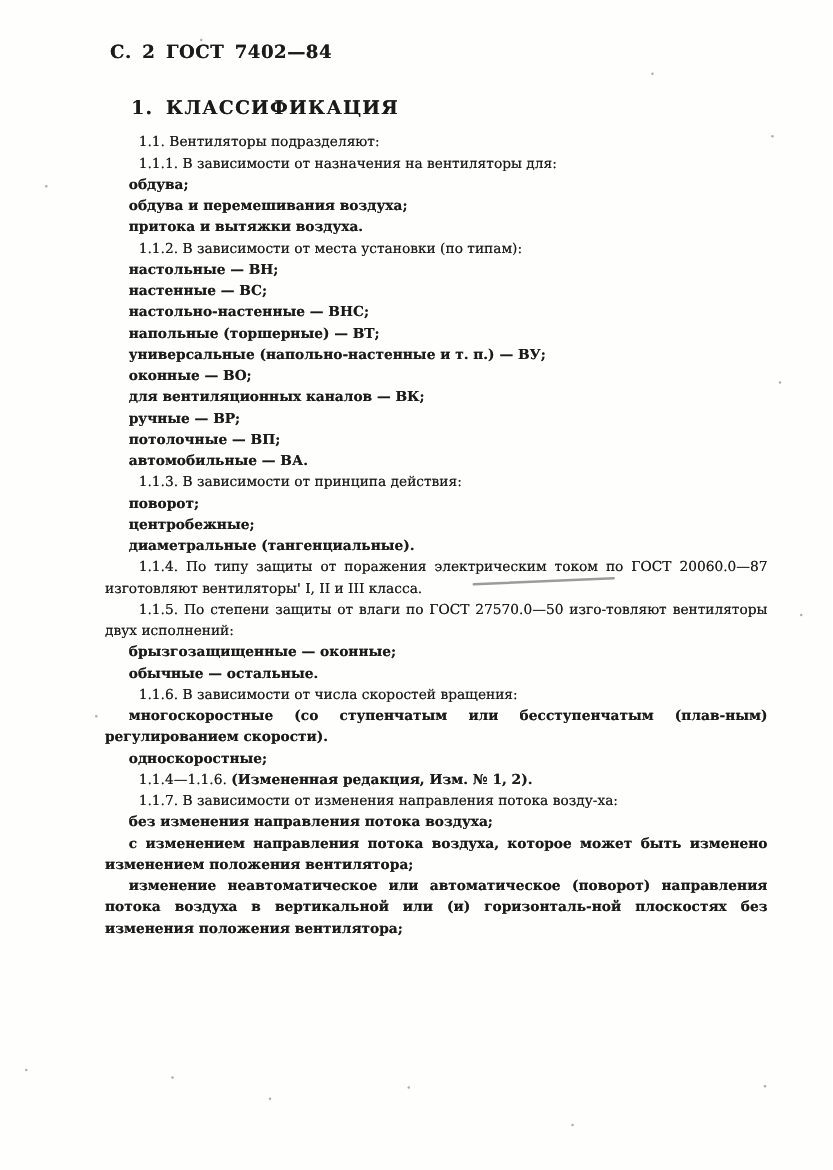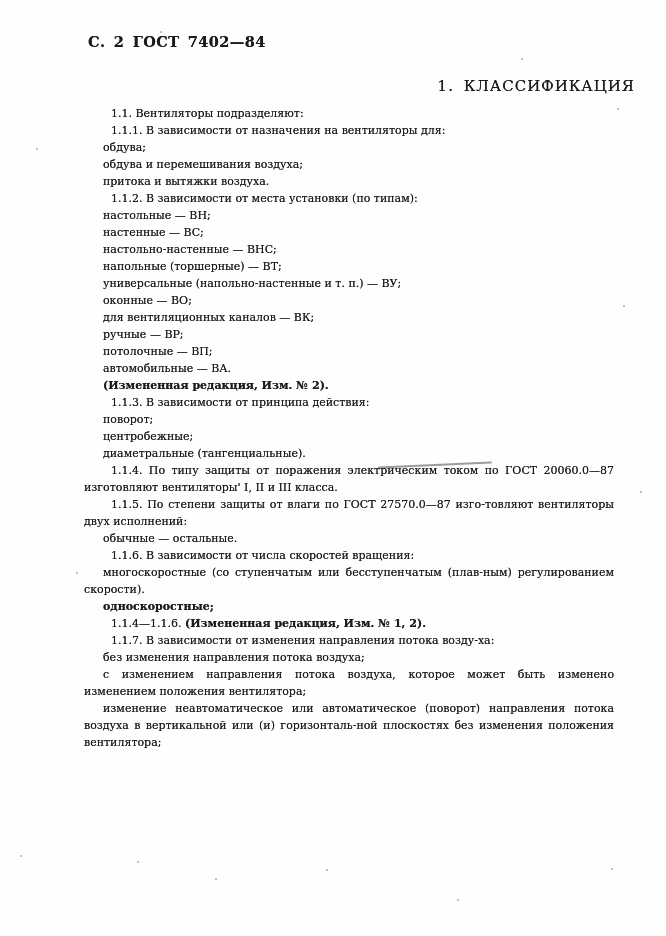--- a/index.html
+++ b/index.html
@@ -21,40 +21,40 @@
     letter-spacing: 0.4px;
     word-spacing: 3px;
     white-space: nowrap;
     text-shadow: 0 0 0.3px rgba(20,20,20,0.8);
   }
   .section-title {
     position: absolute;
     top: 77px;
     left: 105px;
     width: 530px;
-    text-align: right;
+    text-align: left;
     font-size: 15px;
-    font-weight: normal;
+    font-weight: bold;
     letter-spacing: 1px;
     word-spacing: 4px;
     text-shadow: 0 0 0.3px rgba(20,20,20,0.8);
   }
   .body-text {
     position: absolute;
     top: 105px;
     left: 84px;
     width: 530px;
     font-size: 11px;
     line-height: 17px;
     text-align: justify;
     text-shadow: 0 0 0.3px rgba(25,25,25,0.75);
   }
   .body-text p { margin: 0; }
   .p-num  { text-indent: 27px; }
-  .p-item { text-indent: 19px; }
+  .p-item { text-indent: 19px; font-weight: bold; }
   .bold   { font-weight: bold; }
   .speck {
     position: absolute;
     width: 2px; height: 2px;
     background: #4a4a4a;
     opacity: 0.45;
     border-radius: 50%;
   }
   .artifact-line {
     position: absolute;
@@ -84,27 +84,27 @@
     <p class="p-item">настольные — ВН;</p>
     <p class="p-item">настенные — ВС;</p>
     <p class="p-item">настольно-настенные — ВНС;</p>
     <p class="p-item">напольные (торшерные) — ВТ;</p>
     <p class="p-item">универсальные (напольно-настенные и т. п.) — ВУ;</p>
     <p class="p-item">оконные — ВО;</p>
     <p class="p-item">для вентиляционных каналов — ВК;</p>
     <p class="p-item">ручные — ВР;</p>
     <p class="p-item">потолочные — ВП;</p>
     <p class="p-item">автомобильные — ВА.</p>
-    <p class="p-item bold">(Измененная редакция, Изм. № 2).</p>
     <p class="p-num">1.1.3. В зависимости от принципа действия:</p>
     <p class="p-item">поворот;</p>
     <p class="p-item">центробежные;</p>
     <p class="p-item">диаметральные (тангенциальные).</p>
     <p class="p-num">1.1.4. По типу защиты от поражения электрическим током по ГОСТ 20060.0—87 изготовляют вентиляторы' I, II и III класса.</p>
-    <p class="p-num">1.1.5. По степени защиты от влаги по ГОСТ 27570.0—87 изго-товляют вентиляторы двух исполнений:</p>
+    <p class="p-num">1.1.5. По степени защиты от влаги по ГОСТ 27570.0—50 изго-товляют вентиляторы двух исполнений:</p>
+    <p class="p-item">брызгозащищенные — оконные;</p>
     <p class="p-item">обычные — остальные.</p>
     <p class="p-num">1.1.6. В зависимости от числа скоростей вращения:</p>
     <p class="p-item">многоскоростные (со ступенчатым или бесступенчатым (плав-ным) регулированием скорости).</p>
     <p class="p-item bold">односкоростные;</p>
     <p class="p-num"><span>1.1.4—1.1.6. </span><span class="bold">(Измененная редакция, Изм. № 1, 2).</span></p>
     <p class="p-num">1.1.7. В зависимости от изменения направления потока возду-ха:</p>
     <p class="p-item">без изменения направления потока воздуха;</p>
     <p class="p-item">с изменением направления потока воздуха, которое может быть изменено изменением положения вентилятора;</p>
     <p class="p-item">изменение неавтоматическое или автоматическое (поворот) направления потока воздуха в вертикальной или (и) горизонталь-ной плоскостях без изменения положения вентилятора;</p>
   </div>

